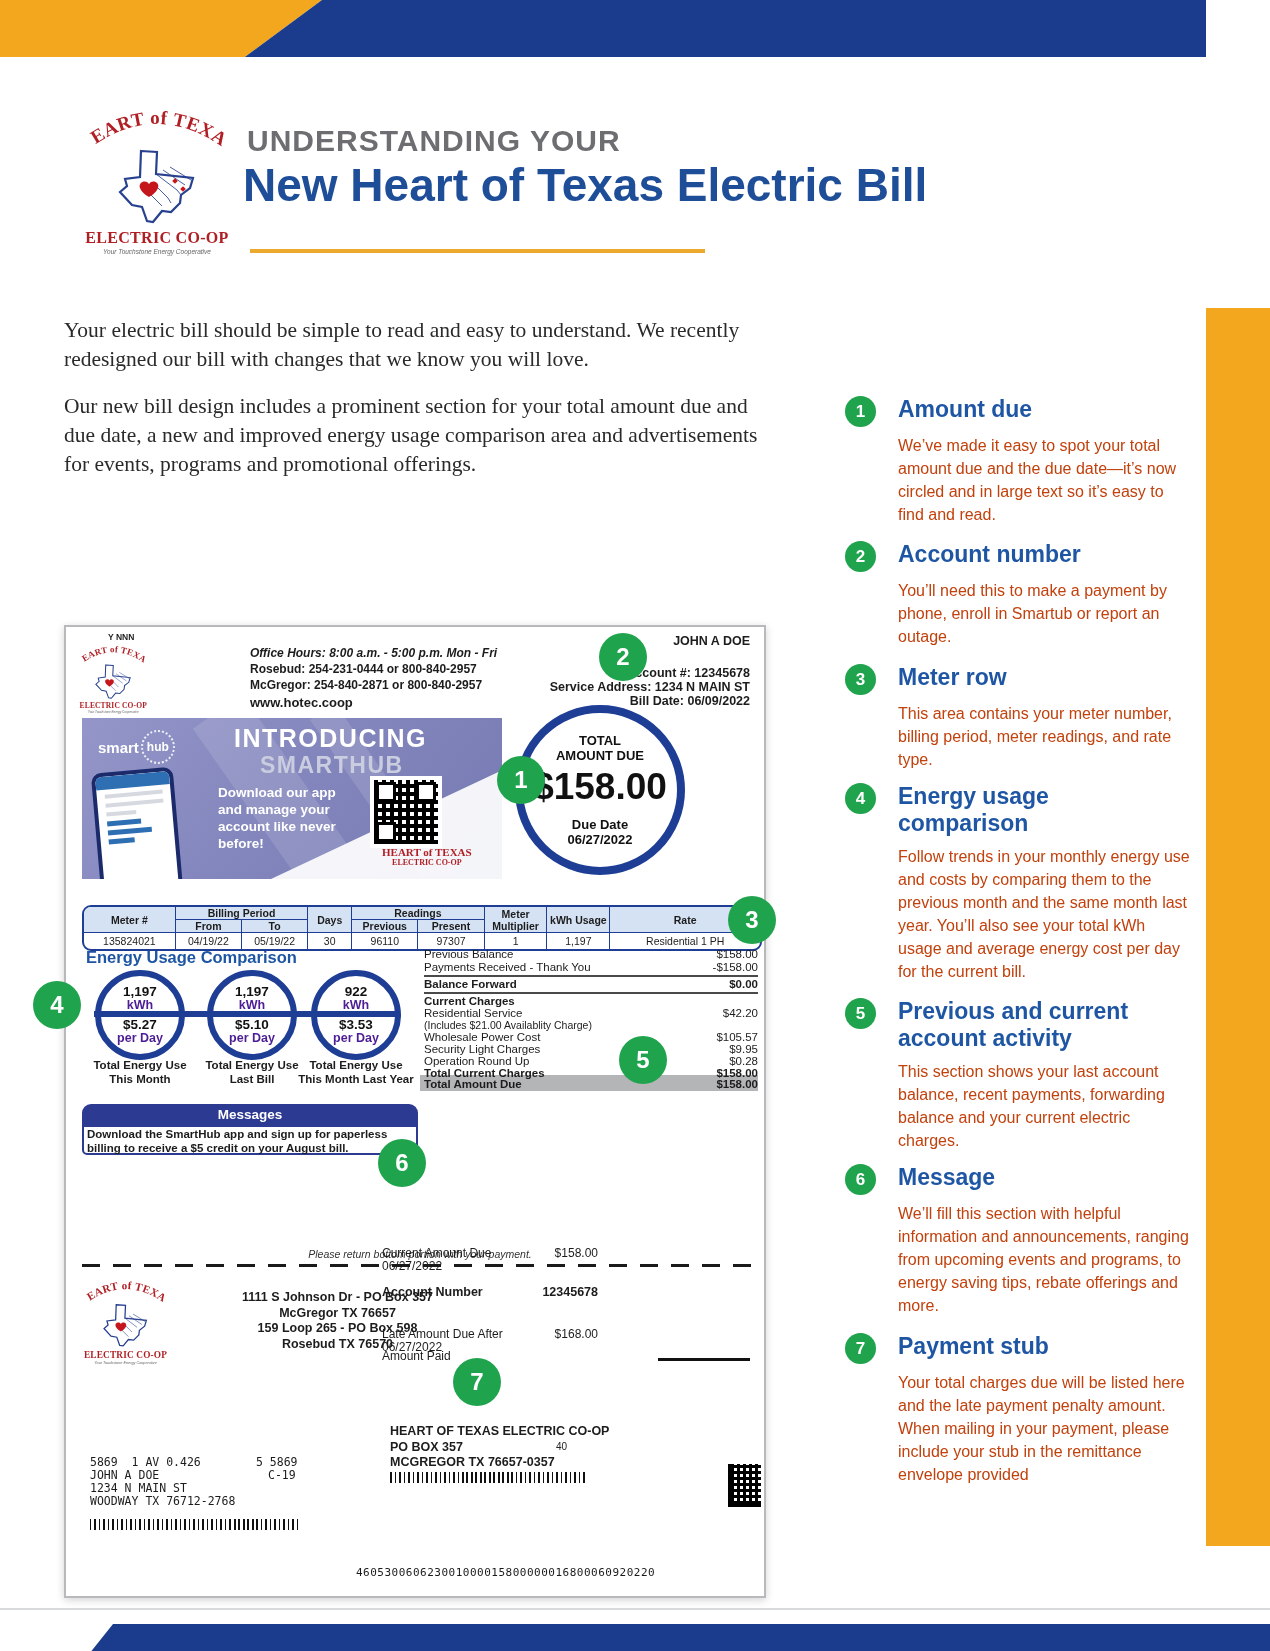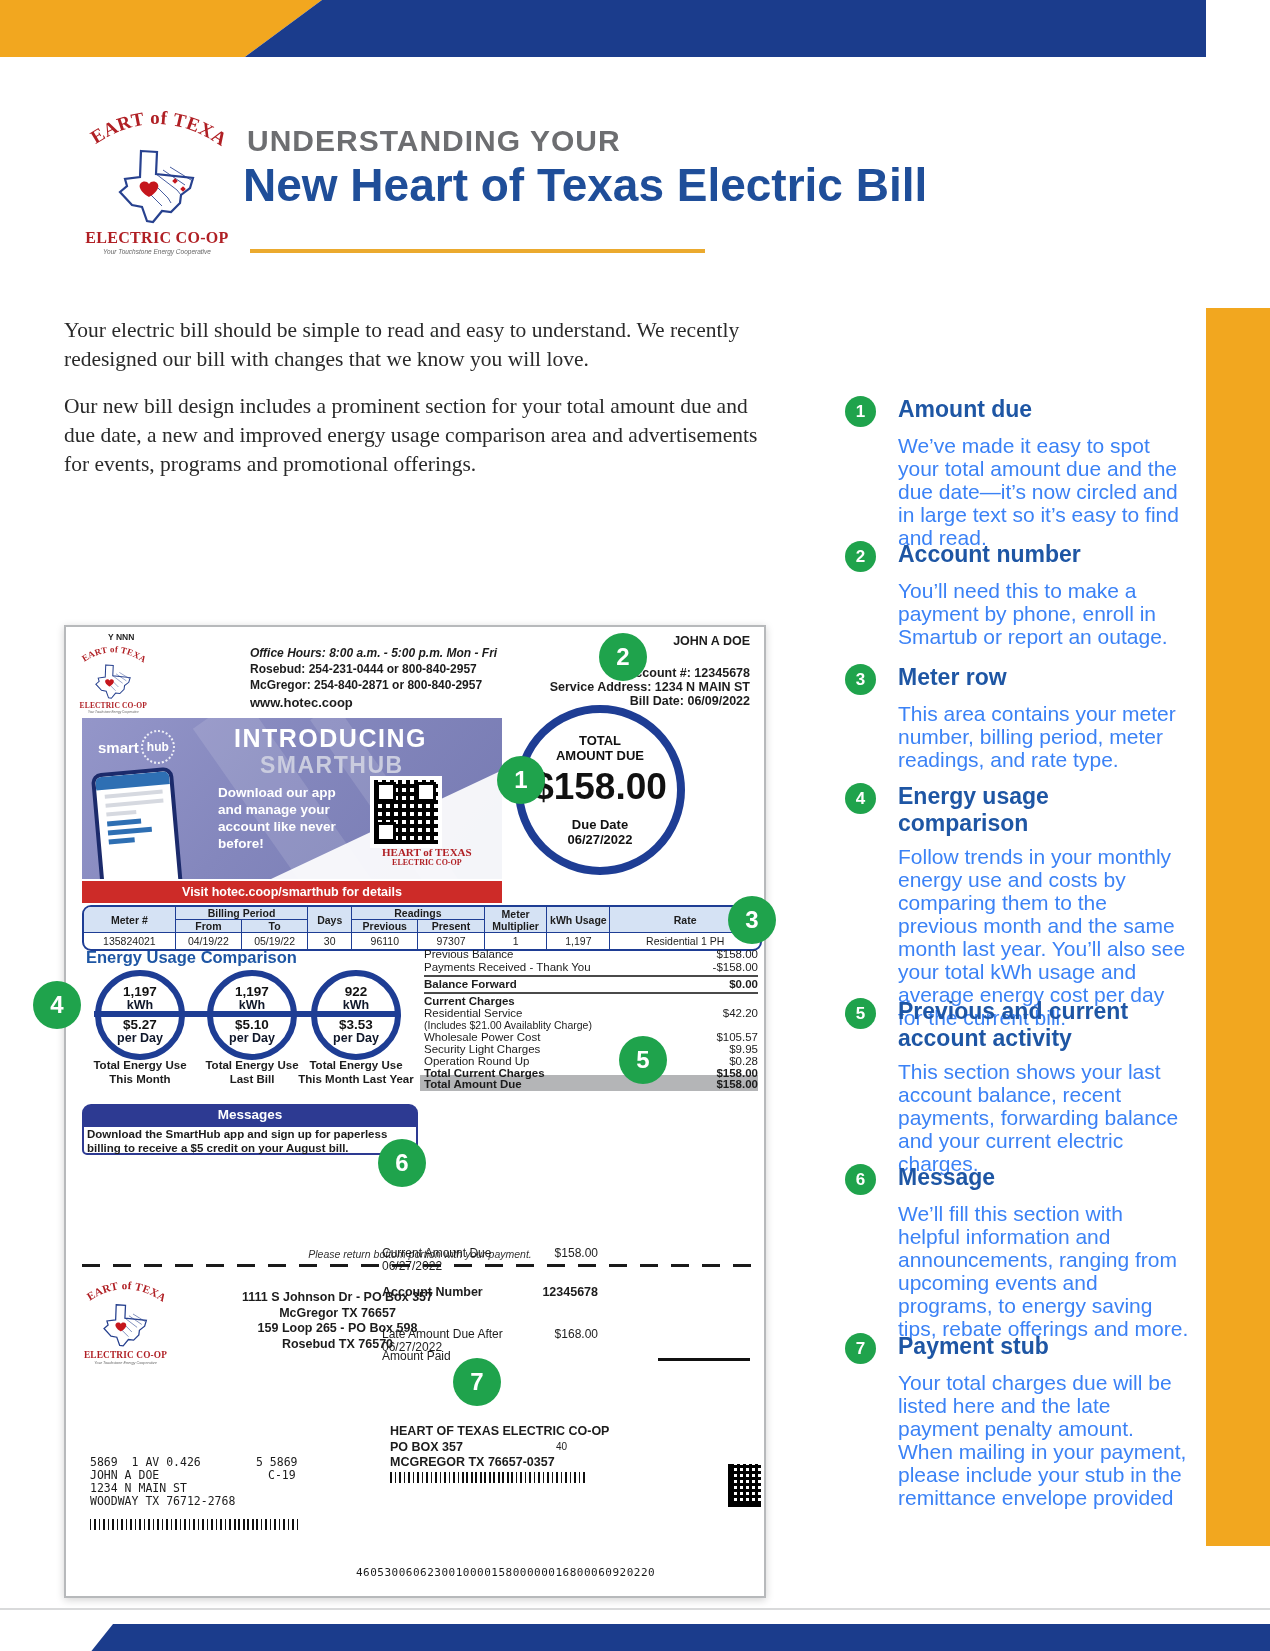--- a/index.html
+++ b/index.html
@@ -30,21 +30,21 @@
     text-align:center;letter-spacing:.3px;margin-top:1px;}
   .logo-tag{font-size:6.5px;color:#666;text-align:center;font-style:italic;margin-top:1px;}
 
   .intro{left:64px;width:712px;font-family:"Liberation Serif",serif;font-size:21.5px;
     line-height:29px;color:#2a2a2a;}
 
   
   .side-num{width:31px;height:31px;border-radius:50%;background:#1FA34C;color:#fff;
     font-weight:bold;font-size:17px;display:flex;align-items:center;justify-content:center;z-index:2;}
   .side-title{left:898px;width:300px;font-size:23px;font-weight:bold;color:#1E56A4;line-height:27px;}
-  .side-body{left:898px;width:292px;font-size:21px;line-height:23px;color:#3b82f6;}
+  .side-body{left:898px;width:292px;font-size:16px;line-height:23px;color:#c2410c;}
 
   
   .bill-frame{left:64px;top:625px;width:698px;height:969px;background:#fff;
     border:2px solid #b7b9bb;box-shadow:0 2px 8px rgba(0,0,0,.18);z-index:1;}
   .marker{width:48px;height:48px;border-radius:50%;background:#1FA34C;color:#fff;font-weight:bold;
     font-size:24px;display:flex;align-items:center;justify-content:center;z-index:6;}
   .b{font-weight:bold;}
   .bill-small{font-size:12px;line-height:16px;color:#1c1c1c;z-index:2;}
 
   .cust{left:510px;top:634px;width:240px;text-align:right;font-weight:bold;font-size:12.5px;
@@ -95,21 +95,21 @@
   .mtable tr:first-child th{border-top:none;}
   .mtable tr:last-child td{border-bottom:none;}
 
   
   .etitle{left:86px;top:948px;font-size:16.5px;font-weight:bold;color:#1E56A4;z-index:2;}
   .eline{left:94px;top:1011px;width:304px;height:6px;background:#1E3D94;z-index:3;}
   .ecirc{width:90px;height:90px;box-sizing:border-box;border:6px solid #1E3D94;border-radius:50%;
     background:#fff;z-index:2;display:flex;flex-direction:column;justify-content:space-between;
     padding:9px 0;text-align:center;}
   .ecirc .v{font-size:13.5px;font-weight:bold;line-height:14px;color:#111;}
-  .ecirc .u{font-size:12.5px;font-weight:bold;line-height:13px;color:#0f172a;}
+  .ecirc .u{font-size:12.5px;font-weight:bold;line-height:13px;color:#4c1d95;}
   .elabel{width:140px;text-align:center;font-size:11.5px;font-weight:bold;line-height:13.5px;color:#1c1c1c;z-index:2;}
 
   
   .arow{left:424px;width:334px;display:flex;justify-content:space-between;font-size:11.5px;
     line-height:13px;color:#1c1c1c;z-index:3;}
   .arule{left:424px;width:334px;height:1.5px;background:#4a4a4a;z-index:3;}
   .aband{left:420px;top:1075px;width:338px;height:16px;background:#B4B5B7;z-index:2;}
 
   
   .msg-head{left:82px;top:1104px;width:336px;height:21px;background:#2D3A92;border-radius:9px 9px 0 0;
@@ -255,21 +255,20 @@
     <div class="qr" style="left:288px;top:58px;width:64px;height:64px;">
       <i style="left:2px;top:2px;"></i>
         <i style="right:2px;top:2px;"></i>
         <i style="left:2px;bottom:2px;"></i>
     </div>
     <div style="position:absolute;left:300px;top:128px;text-align:center;">
       <div class="mini-arch" style="font-size:11px;">HEART of TEXAS</div>
       <div class="mini-arch" style="font-size:8px;">ELECTRIC CO-OP</div>
     </div>
   </div>
-  <div class="abs ad-banner">Visit hotec.coop/smarthub for details</div>
 
   <div class="abs due-circle">
     <div class="lab">TOTAL</div>
     <div class="lab">AMOUNT DUE</div>
     <div class="amt">$158.00</div>
     <div class="lab" style="margin-top:5px;">Due Date</div>
     <div class="lab">06/27/2022</div>
   </div>
 
   <div class="abs mtable-wrap">

